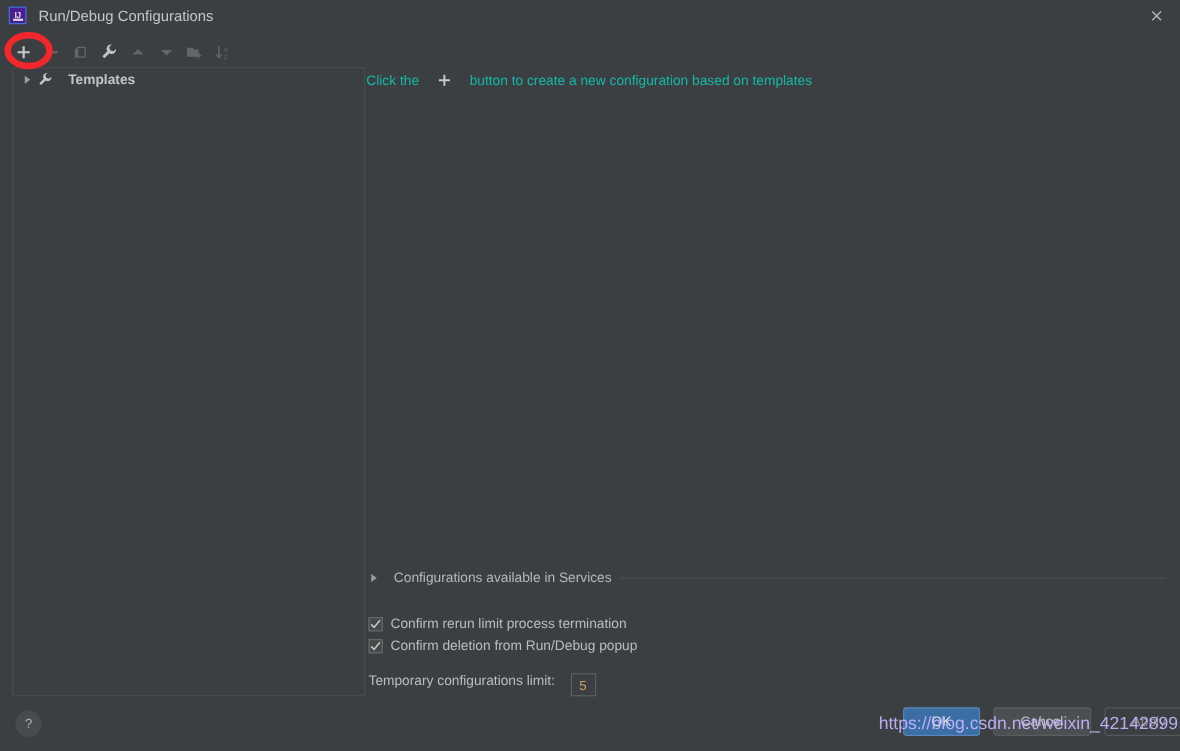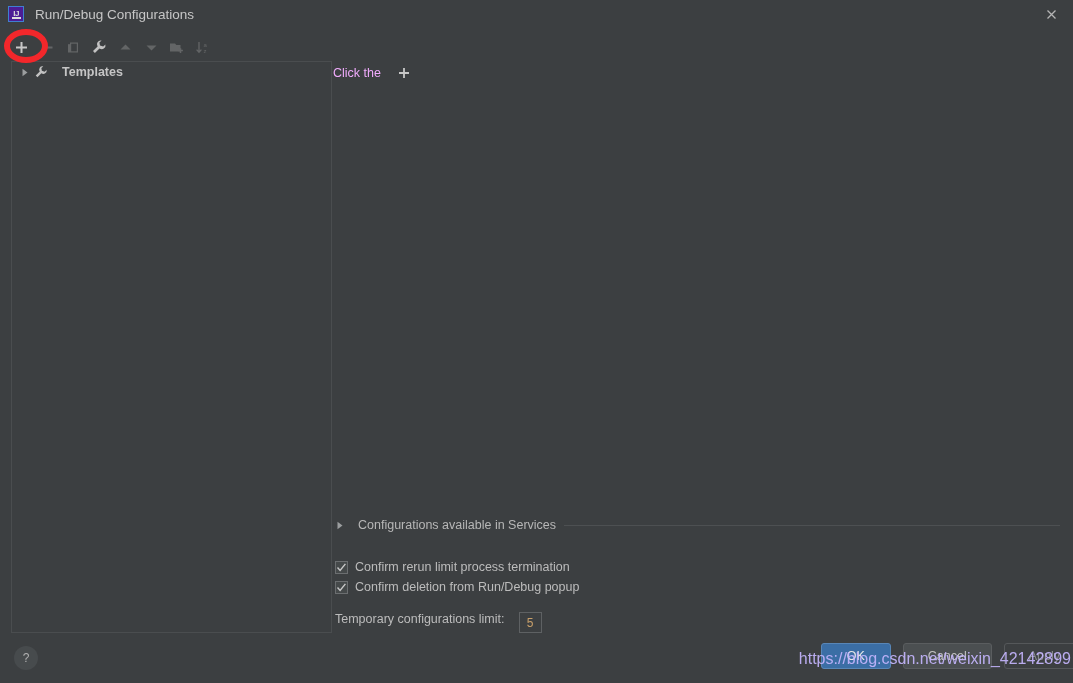--- a/index.html
+++ b/index.html
@@ -110,21 +110,21 @@
     font-weight: bold;
     color: #c5c5c5;
     margin-left: 12px;
   }
 
   
   #content-hint {
     position: absolute;
     left: 333px; top: 66px;
     font-size: 12.5px;
-    color: #f0abfc;
+    color: #14b8a6;
     display: flex;
     align-items: flex-start;
     gap: 16px;
   }
   #content-hint .plus-inline {
     display: inline-flex;
     align-items: center;
     justify-content: center;
     width: 12px; height: 14px;
     margin: 0 1px;
@@ -380,20 +380,21 @@
   </div>
 </div>
 
 <div id="content-hint">
   <span>Click the</span>
   <span class="plus-inline">
     <svg width="12" height="12" viewBox="0 0 12 12">
       <path d="M6 1 V11 M1 6 H11" stroke="#c7c7c7" stroke-width="1.8" fill="none"></path>
     </svg>
   </span>
+  <span>button to create a new configuration based on templates</span>
 </div>
 
 <div id="services-row">
   <span class="tri">
     <svg width="8" height="9" viewBox="0 0 8 9">
       <path d="M1.5 0.8 L6.5 4.5 L1.5 8.2 Z" fill="#9b9e9f"></path>
     </svg>
   </span>
   <span id="services-label">Configurations available in Services</span>
   <span id="services-rule"></span>

